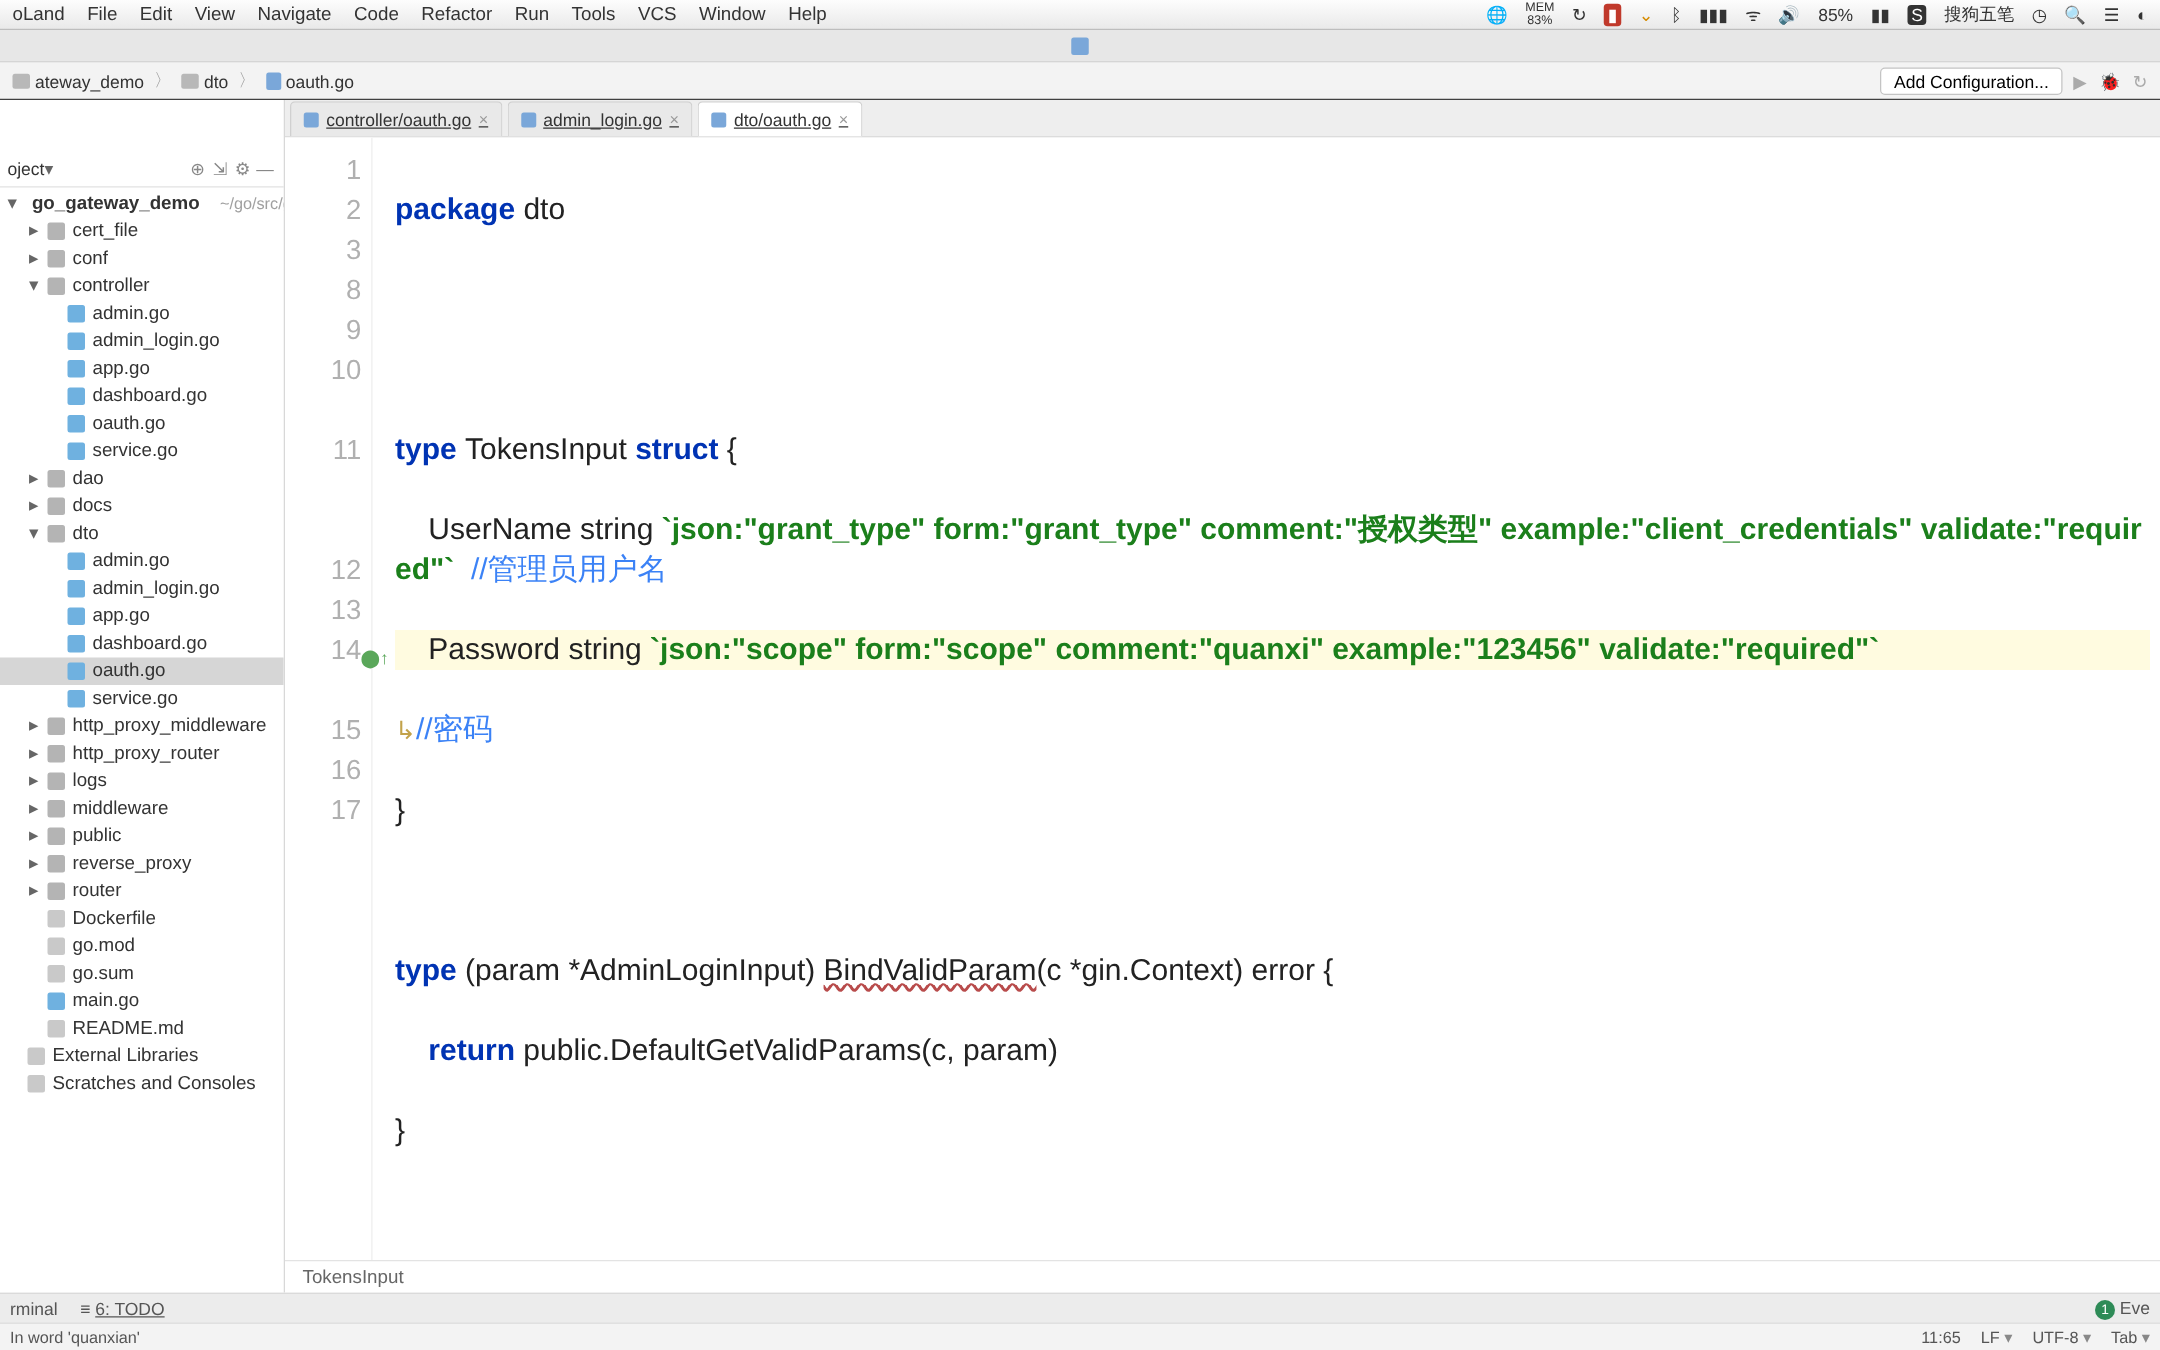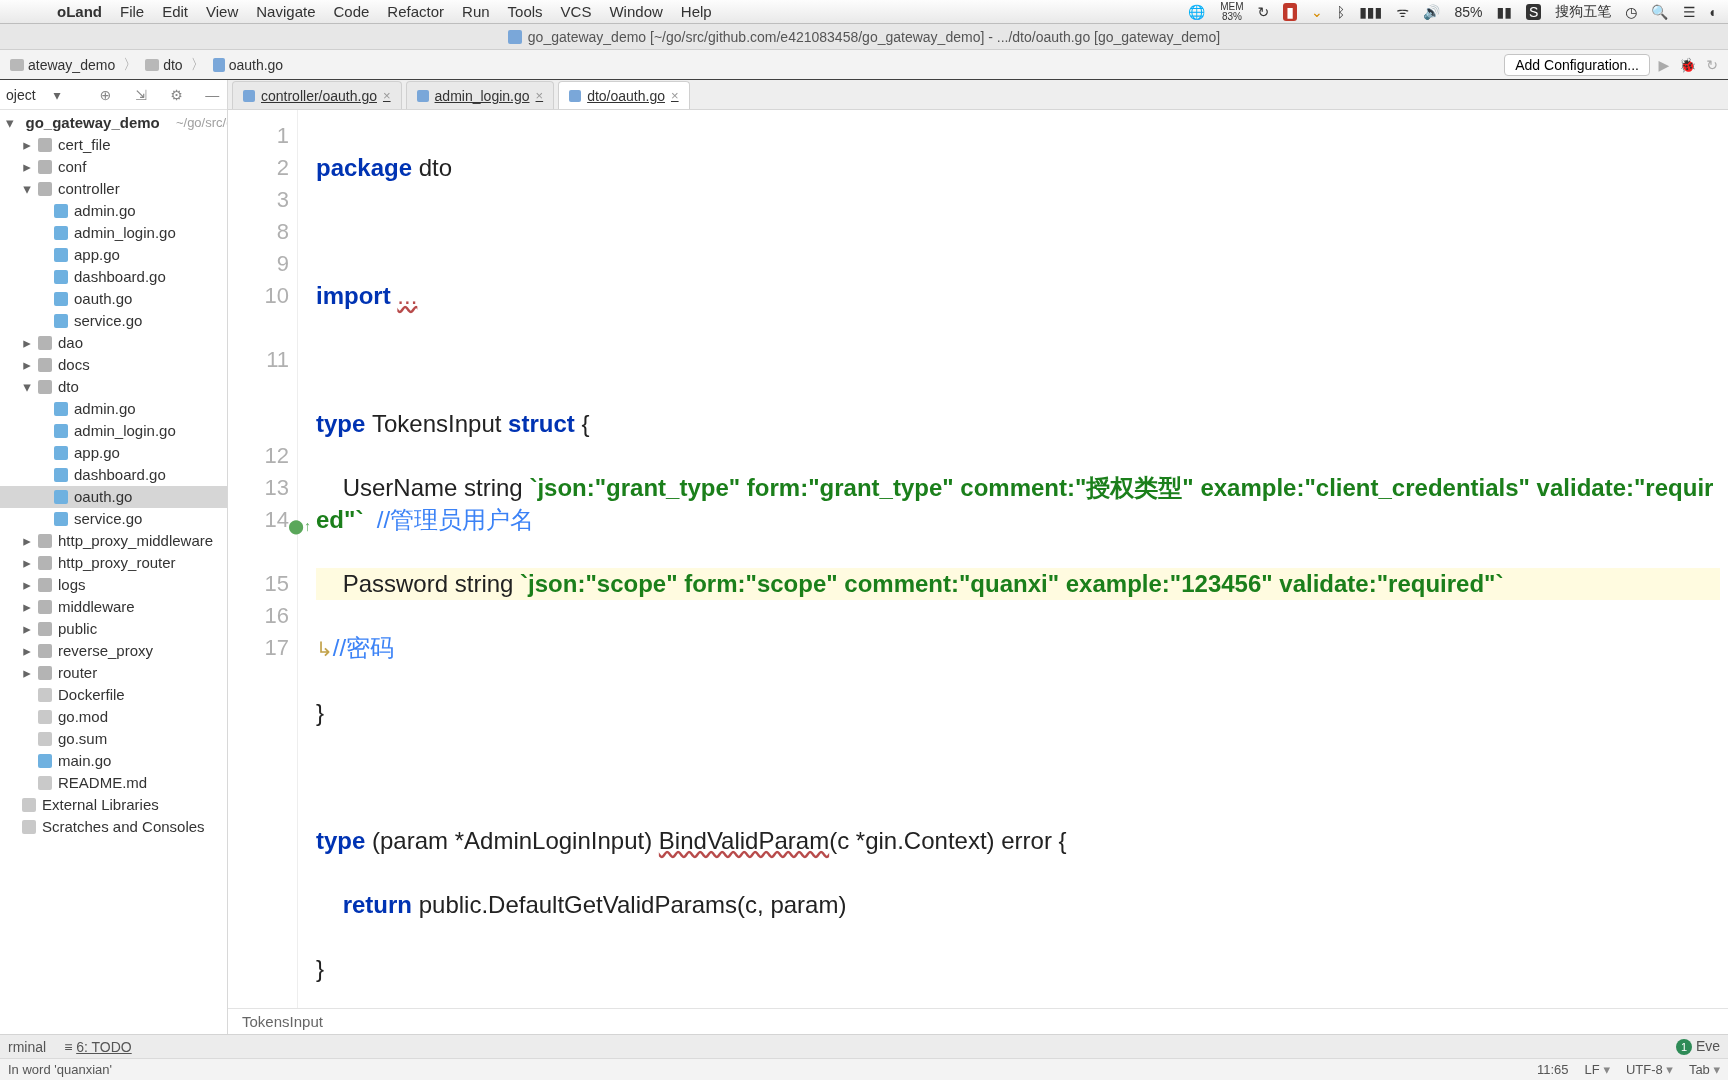--- a/index.html
+++ b/index.html
@@ -1,20 +1,20 @@
 <!DOCTYPE html>
 <html><head>
 <meta charset="utf-8">
 <style>
 * { margin: 0; padding: 0; box-sizing: border-box; font-family: -apple-system, "Helvetica Neue", Arial, sans-serif; }
 body { width: 1728px; height: 1080px; background: #f2f2f2; overflow: hidden; font-size: 14px; color: #333; }
 
 
 .menubar { height: 24px; background: linear-gradient(#fdfdfd,#e9e9e9); border-bottom: 1px solid #bdbdbd; display: flex; align-items: center; padding: 0 10px; gap: 18px; font-size: 15px; }
-.menubar .app-name { font-weight: 700; margin-left: 47px; }
+.menubar .app-name { font-weight: 400; }
 .menubar .spacer { flex: 1; }
 .menubar .tray { display: flex; align-items: center; gap: 14px; font-size: 14px; }
 .menubar .tray span { display: inline-flex; align-items: center; }
 .mem { display:flex; flex-direction:column; line-height:10px; font-size:10px; align-items:center;}
 
 
 .title-row { height: 26px; background: #e7e7e7; border-bottom: 1px solid #cfcfcf; display: flex; align-items: center; justify-content: center; font-size: 14px; color: #555; gap:6px;}
 .title-row .file-icon { width:14px; height:14px; background:#7aa7d9; border-radius:2px; display:inline-block;}
 
 
@@ -25,21 +25,21 @@
 .file-icon-s { width:12px; height:14px; background:#7aa7d9; border-radius:2px; display:inline-block;}
 .toolbar .spacer { flex:1; }
 .add-config { border:1px solid #c4c4c4; background:#fff; border-radius:4px; padding:2px 10px; font-size:14px;}
 .tb-btn { width:20px; height:20px; display:inline-flex; align-items:center; justify-content:center; color:#aaa;}
 
 
 .main { display:flex; height: calc(1080px - 24px - 26px - 30px - 24px - 22px); }
 
 
 .sidebar { width: 228px; background:#fff; border-right:1px solid #d8d8d8; display:flex; flex-direction:column; }
-.side-header { height: 30px; border-bottom:1px solid #e2e2e2; display:flex; align-items:center; padding:0 6px; gap:18px;}
+.side-header { height: 30px; border-bottom:1px solid #e2e2e2; display:flex; align-items:center; padding:0 6px; gap:0;margin-top:40px;}
 .side-header .title { font-size:14px;}
 .side-header .mini { width:18px; height:18px; color:#888; display:inline-flex; align-items:center; justify-content:center;}
 .tree { flex:1; overflow:hidden; font-size:15px; line-height:22px; padding-top:2px;}
 .tree-row { display:flex; align-items:center; gap:6px; padding-left:6px; height:22px; white-space:nowrap;}
 .tree-row.sel { background:#d6d6d6; }
 .tree-row .exp { width:10px; text-align:center; color:#666;}
 .tree-row .ico { width:14px; height:14px; display:inline-block;}
 .ico.folder { background:#b4b4b4; border-radius:2px;}
 .ico.folder.blue { background:#6ea0d6;}
 .ico.gofile { background:#6fb1e0; border-radius:2px;}
@@ -120,21 +120,20 @@
     <span>搜狗五笔</span>
     <span>◷</span>
     <span>🔍</span>
     <span>☰</span>
     <span>◐</span>
   </div>
 </div>
 
 <div class="title-row">
   <span class="file-icon"></span>
-  <span>go_gateway_demo [~/go/src/github.com/e421083458/go_gateway_demo] - .../dto/oauth.go [go_gateway_demo]</span>
 </div>
 
 <div class="toolbar">
   <div class="bc-item">
       <span class="folder-icon"></span>
       <span>ateway_demo</span>
     </div>
   <span class="bc-sep">〉</span>
   <div class="bc-item">
       <span class="folder-icon"></span>
@@ -368,21 +367,20 @@
           <div class="ln">13</div>
           <div class="ln marker">14</div>
           <div class="ln"></div>
           <div class="ln">15</div>
           <div class="ln">16</div>
           <div class="ln">17</div>
         </div>
       <div class="code">
 <span class="row"><span class="kw">package </span><span class="ident">dto</span></span>
 <span class="row"> </span>
-<span class="row"><span class="kw">import </span><span class="fold">...</span></span>
 <span class="row"> </span>
 <span class="row"><span class="kw">type </span><span class="ident">TokensInput </span><span class="kw">struct </span><span class="ident">{</span></span>
 <span class="row"><span class="ident">    UserName string </span><span class="tag">`json:"grant_type" form:"grant_type" comment:"授权类型" example:"client_credentials" validate:"required"`</span><span class="cm">  //管理员用户名</span></span>
 <span class="row cursor-line"><span class="ident">    Password string </span><span class="tag"><span>`json:"scope" form:"scope" comment:"quanxi</span></span><span class="tag">" example:"123456" validate:"required"`</span></span>
 <span class="row"><span class="wrap-arrow">↳</span><span class="cm">//密码</span></span>
 <span class="row"><span class="ident">}</span></span>
 <span class="row"> </span>
 <span class="row"><span class="kw">type </span><span class="ident">(param *AdminLoginInput) </span><span class="ident err">BindValidParam</span><span class="ident">(c *gin.Context) error {</span></span>
 <span class="row"><span>    </span><span class="kw">return </span><span class="ident">public.DefaultGetValidParams(c, param)</span></span>
 <span class="row"><span class="ident">}</span></span>

